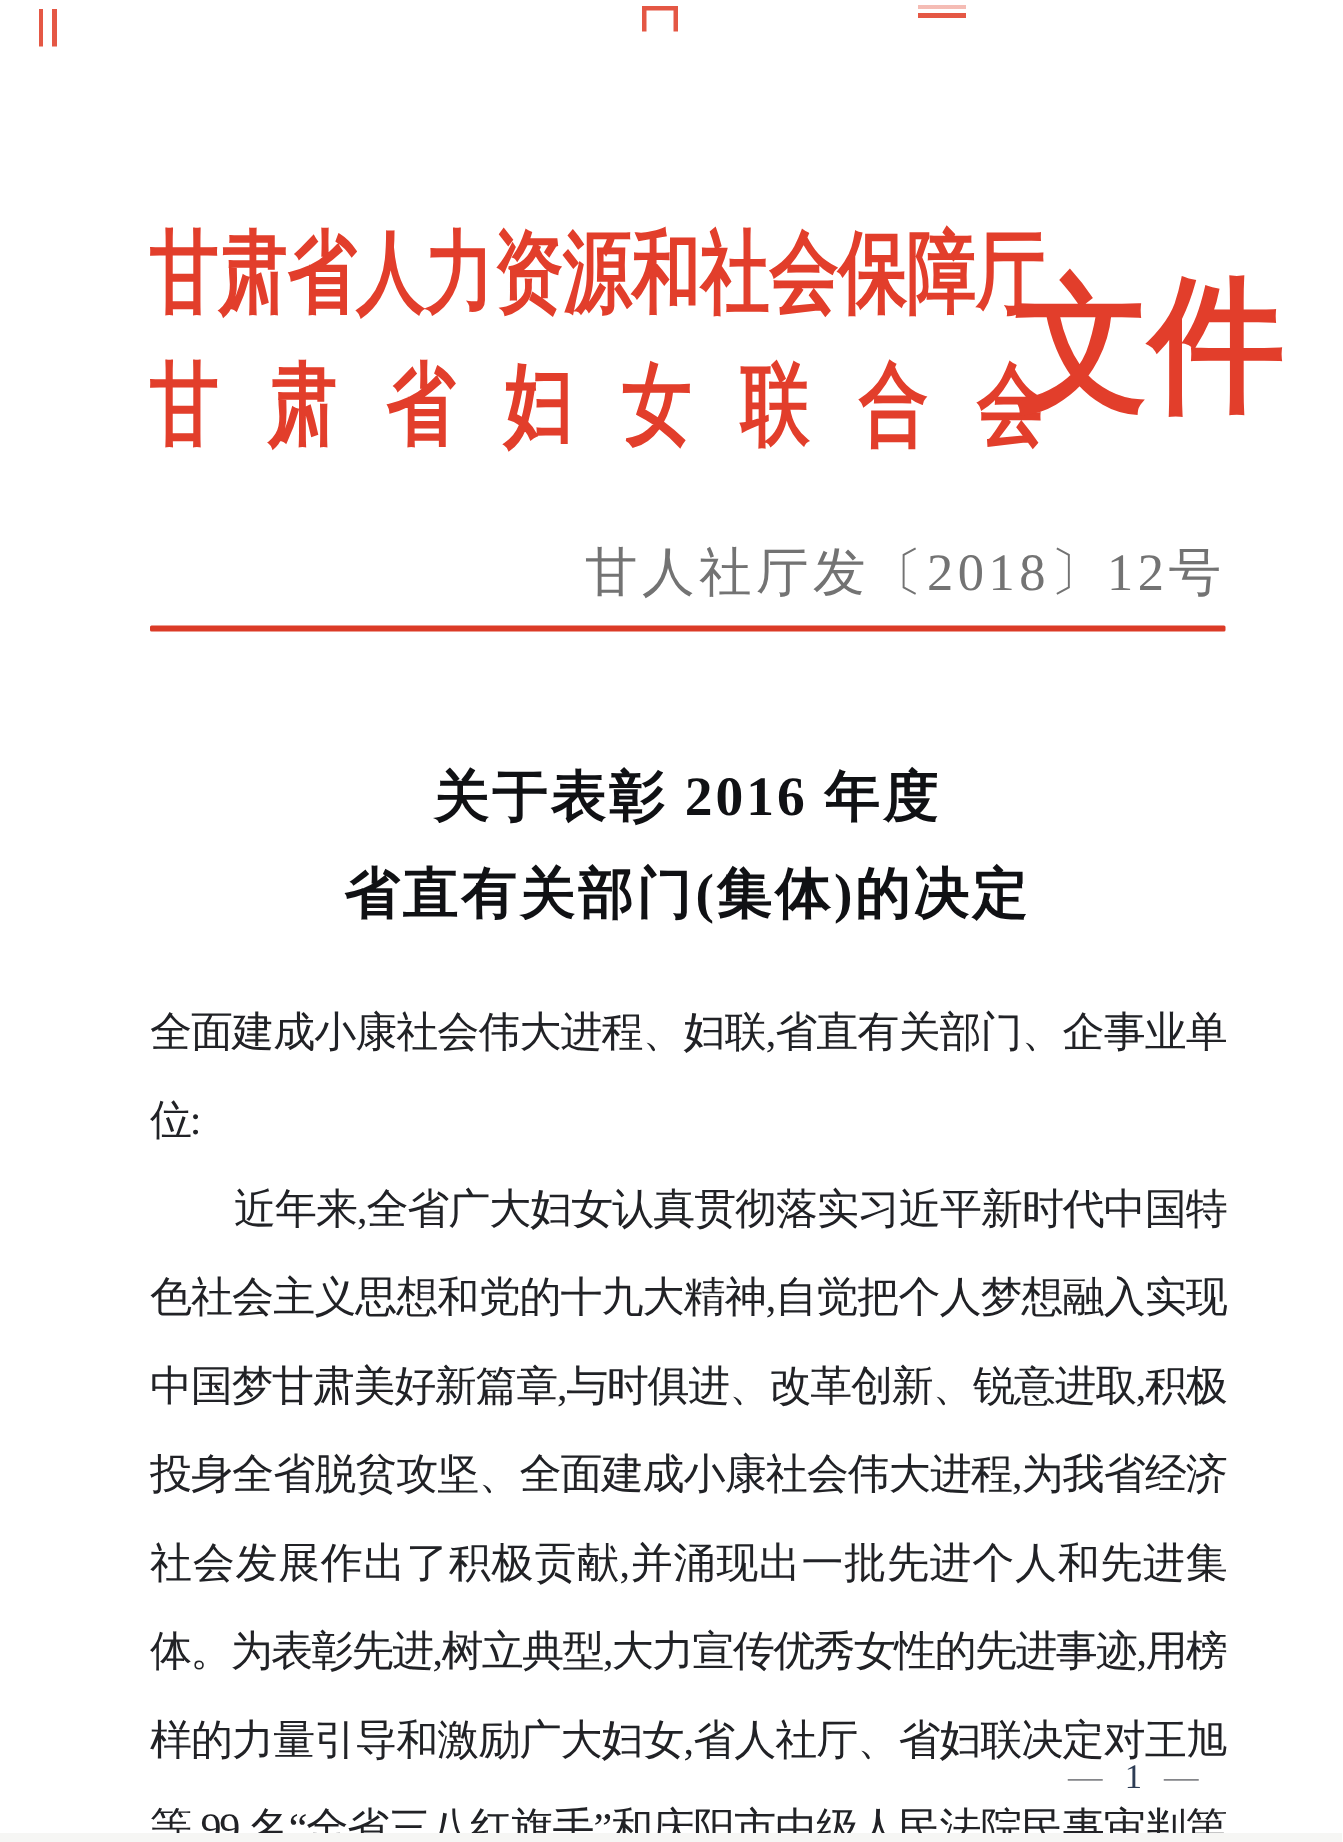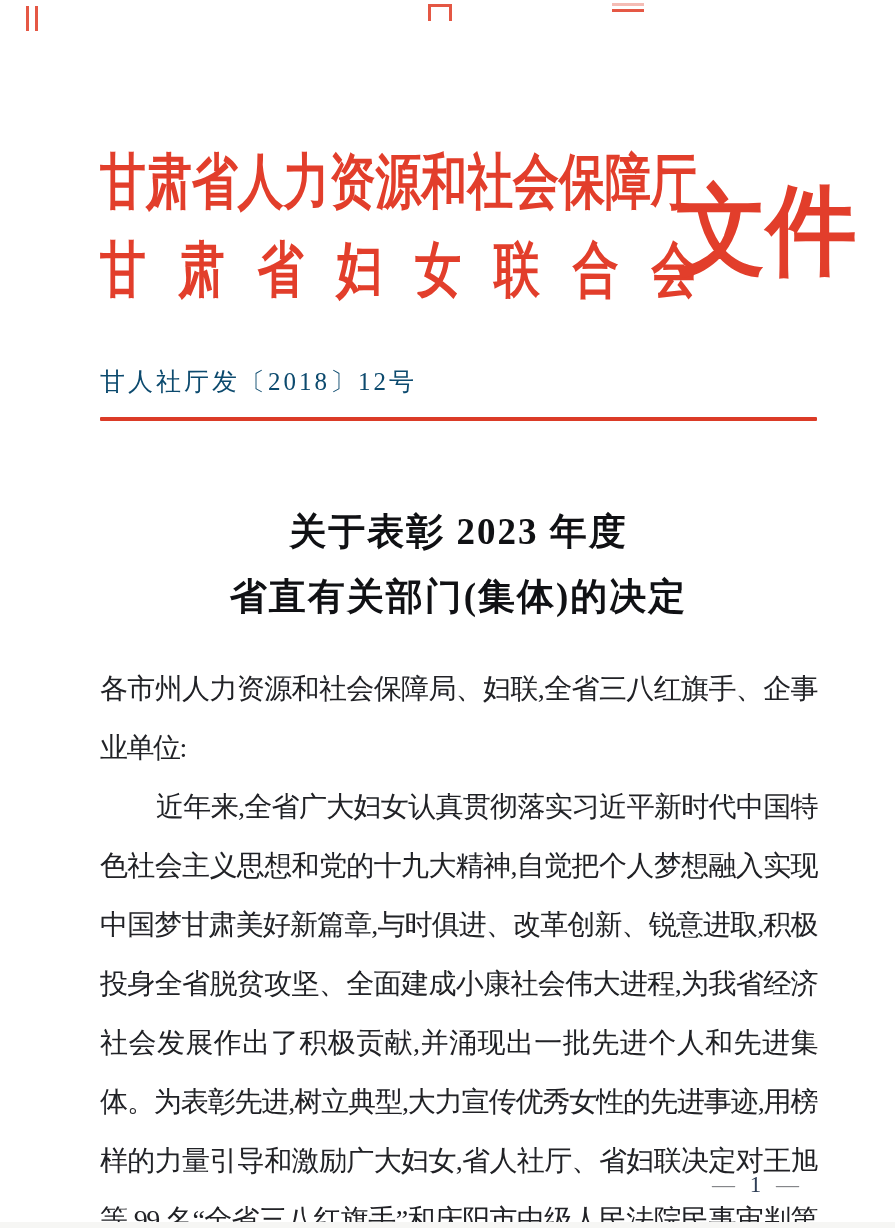--- a/index.html
+++ b/index.html
@@ -40,23 +40,23 @@
   }
   .doc-type {
     position: absolute; left: 576px; top: 32px;
     font-size: 98px; line-height: 98px; font-weight: bold;
     color: #e23e2b; white-space: nowrap;
     transform: scaleX(0.92); transform-origin: left center;
   }
   
   .doc-number {
     margin-top: 64px;
-    text-align: left;
-    font-size: 25px; line-height: 32px;
-    color: #0c4a6e;
+    text-align: right;
+    font-size: 35px; line-height: 32px;
+    color: #737373;
     letter-spacing: 3px;
   }
   
   .red-rule {
     margin-top: 19px;
     height: 4px; width: 100%;
     background: #db3b27;
     border-radius: 1px;
   }
   
@@ -125,26 +125,26 @@
       <div class="agency-line1">甘肃省人力资源和社会保障厅</div>
       <div class="agency-line2">甘肃省妇女联合会</div>
       <div class="doc-type">文件</div>
     </div>
 
     <div class="doc-number">甘人社厅发〔2018〕12号</div>
 
     <div class="red-rule"></div>
 
     <div class="title-block">
-      <div>关于表彰 2023 年度</div>
+      <div>关于表彰 2016 年度</div>
       <div>省直有关部门(集体)的决定</div>
     </div>
 
     <div class="body-block">
-      <p class="salutation">各市州人力资源和社会保障局、妇联,全省三八红旗手、企事业单位:</p>
+      <p class="salutation">全面建成小康社会伟大进程、妇联,省直有关部门、企事业单位:</p>
       <p class="para">近年来,全省广大妇女认真贯彻落实习近平新时代中国特色社会主义思想和党的十九大精神,自觉把个人梦想融入实现中国梦甘肃美好新篇章,与时俱进、改革创新、锐意进取,积极投身全省脱贫攻坚、全面建成小康社会伟大进程,为我省经济社会发展作出了积极贡献,并涌现出一批先进个人和先进集体。为表彰先进,树立典型,大力宣传优秀女性的先进事迹,用榜样的力量引导和激励广大妇女,省人社厅、省妇联决定对王旭等 99 名“全省三八红旗手”和庆阳市中级人民法院民事审判第一庭等 50 个“全省三八红旗集体”进行表彰。</p>
 
     </div>
 
   </div>
 
   <div class="page-number">
     <span class="dash">—</span>
     <span class="num">1</span>
     <span class="dash">—</span>

